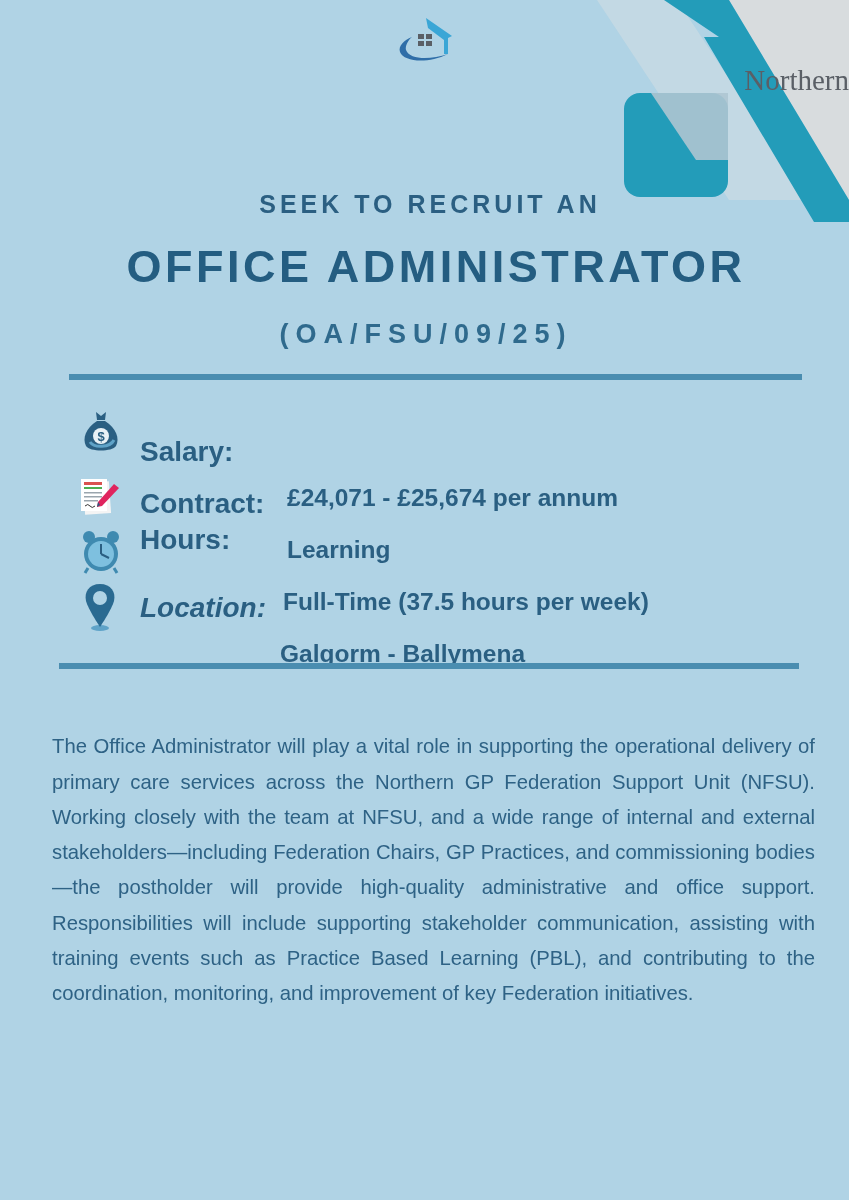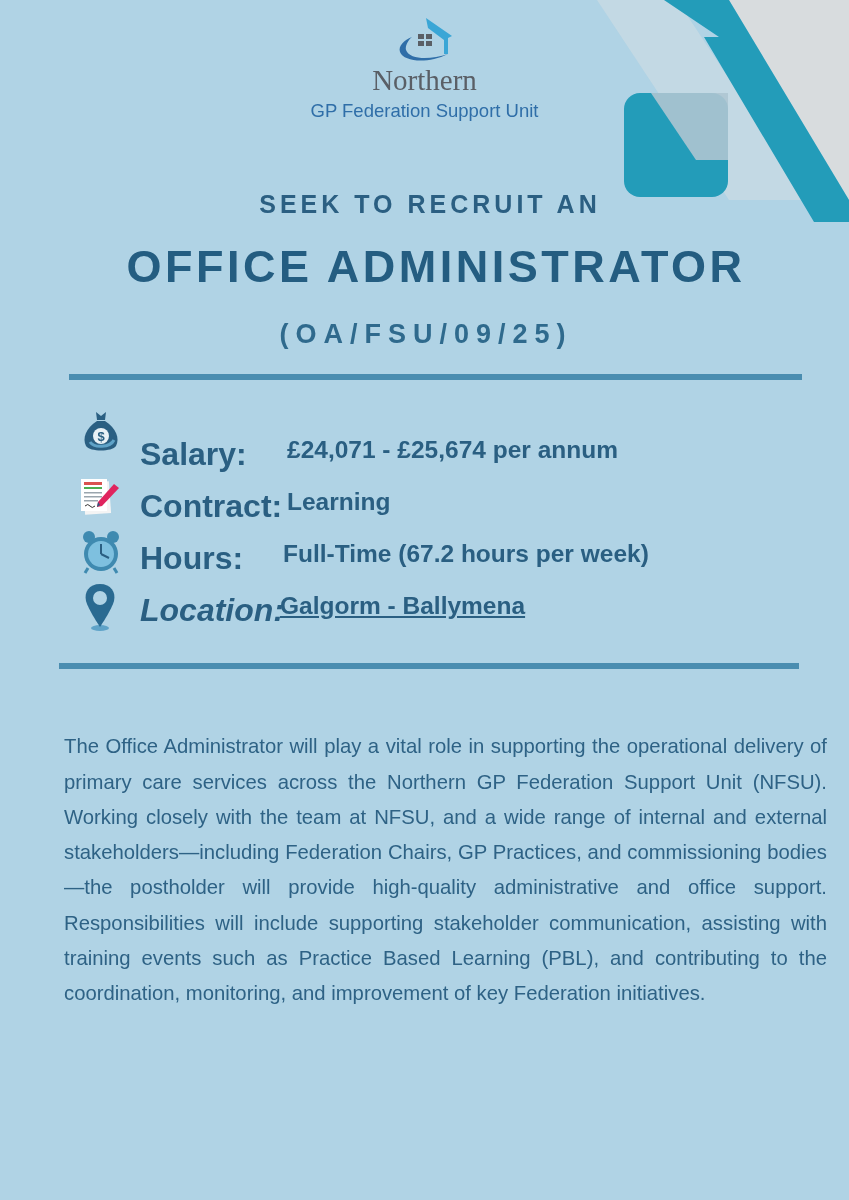--- a/index.html
+++ b/index.html
@@ -5,21 +5,21 @@
     html, body { margin: 0; padding: 0; }
     body {
       width: 849px; height: 1200px;
       background: #b0d3e5;
       position: relative;
       overflow: hidden;
       font-family: "Liberation Sans", sans-serif;
       color: #2a5f82;
     }
     .deco { position: absolute; top: 0; right: 0; width: 260px; height: 240px; pointer-events: none; }
-    .logo { position: absolute; left: 0; top: 10px; width: 849px; text-align: center; }
+    .logo { position: absolute; left: 0; top: 10px; width: 849px; text-align: right; }
     .logo-icon { display: block; margin: 0 auto; width: 70px; height: 56px; }
     .logo-northern {
       font-family: "Liberation Serif", serif;
       font-size: 29px; color: #5a5f66; margin-top: -2px; line-height: 32px;
     }
     .logo-unit { font-size: 18.5px; color: #2f6ea8; line-height: 24px; margin-top: 3px; }
     .logo-tag { font-size: 13px; color: #4e5560; line-height: 20px; margin-top: 4px; font-weight: bold; }
 
     .seek {
       position: absolute; top: 190px; left: 0; width: 860px; text-align: center;
@@ -34,28 +34,28 @@
       font-size: 27px; letter-spacing: 7px; color: #2f6a8d; font-weight: bold;
     }
     .divider { position: absolute; height: 6px; background: #4a8db0; }
     .divider.top { left: 69px; width: 733px; top: 374px; }
     .divider.bottom { left: 59px; width: 740px; top: 663px; }
 
     .details { position: absolute; left: 78px; top: 414px; }
     .row { position: relative; height: 52px; }
     .row .icon { position: absolute; left: 0; width: 46px; height: 46px; }
     .row .label {
-      position: absolute; left: 62px; font-size: 32px; font-weight: bold; color: #2a5f82; white-space: nowrap;
+      position: absolute; left: 62px; font-size: 28px; font-weight: bold; color: #2a5f82; white-space: nowrap;
     }
     .row .value {
-      position: absolute; font-size: 24.5px; font-weight: bold; color: #2a5f82; white-space: nowrap;
+      position: absolute; font-size: 24.5px; font-weight: bold; color: #2a5f82; white-space: nowrap; margin-top: 48px;
     }
 
     .desc {
-      position: absolute; left: 64px; top: 709px; width: 763px;
+      position: absolute; left: 52px; top: 709px; width: 763px;
       font-size: 20.3px; line-height: 35.3px; color: #2e6285;
       text-align: justify;
     }
   </style>
 </head>
 <body>
 
 <svg class="deco" viewBox="0 0 260 240" xmlns="http://www.w3.org/2000/svg">
 
   <polygon points="140,0 260,0 260,200" fill="#d8dcde"></polygon>
@@ -72,21 +72,20 @@
 <div class="logo">
   <svg class="logo-icon" viewBox="0 0 70 56" xmlns="http://www.w3.org/2000/svg">
     <path d="M10 42 C 14 52, 38 54, 58 44 C 40 50, 20 50, 16 40 C 15 36, 18 30, 22 27 C 14 30, 8 36, 10 42 Z" fill="#2f6ea8"></path>
     <polygon points="36,8 62,26 58,28 58,44 54,44 54,30 38,18" fill="#3aa6d6"></polygon>
     <rect x="28" y="24" width="6" height="5" fill="#5a5f66"></rect>
     <rect x="36" y="24" width="6" height="5" fill="#5a5f66"></rect>
     <rect x="28" y="31" width="6" height="5" fill="#5a5f66"></rect>
     <rect x="36" y="31" width="6" height="5" fill="#5a5f66"></rect>
   </svg>
   <div class="logo-northern">Northern</div>
-  <div class="logo-unit">GP Federation Support Unit</div>
 </div>
 
 <div class="seek">SEEK TO RECRUIT AN</div>
 <div class="title">OFFICE ADMINISTRATOR</div>
 <div class="ref">(OA/FSU/09/25)</div>
 
 <div class="divider top"></div>
 
 <div class="details">
   <div class="row">
@@ -120,22 +119,22 @@
     <svg class="icon" style="top:10px;" viewBox="0 0 46 46" xmlns="http://www.w3.org/2000/svg">
       <circle cx="11" cy="9" r="6" fill="#3f8ab0"></circle>
       <circle cx="35" cy="9" r="6" fill="#3f8ab0"></circle>
       <line x1="10" y1="40" x2="7" y2="45" stroke="#3f8ab0" stroke-width="3"></line>
       <line x1="36" y1="40" x2="39" y2="45" stroke="#3f8ab0" stroke-width="3"></line>
       <circle cx="23" cy="26" r="17" fill="#3f8ab0"></circle>
       <circle cx="23" cy="26" r="13" fill="#7ec0df"></circle>
       <line x1="23" y1="26" x2="23" y2="16" stroke="#2a5f82" stroke-width="2"></line>
       <line x1="23" y1="26" x2="31" y2="30" stroke="#2a5f82" stroke-width="2"></line>
     </svg>
-    <span class="label" style="top:22px;">Hours:</span>
-    <span class="value" style="left:205px; top:22px;">Full-Time (67.2 hours per week)</span>
+    <span class="label" style="top:6px;">Hours:</span>
+    <span class="value" style="left:205px; top:22px;">Full-Time (37.5 hours per week)</span>
   </div>
   <div class="row">
     <svg class="icon" style="top:12px; height:50px;" viewBox="0 0 46 50" xmlns="http://www.w3.org/2000/svg">
       <ellipse cx="22" cy="46" rx="9" ry="3" fill="#5fa3c8"></ellipse>
       <path d="M22 2 C 11 2, 6 10, 8 19 C 10 27, 22 45, 22 45 C 22 45, 34 27, 36 19 C 38 10, 33 2, 22 2 Z" fill="#2a6a91"></path>
       <circle cx="22" cy="16" r="7" fill="#b0d3e5"></circle>
     </svg>
     <span class="label" style="top:22px;font-style:italic;">Location:</span>
     <span class="value" style="left:202px; top:22px;text-decoration:underline;">Galgorm - Ballymena</span>
   </div>

